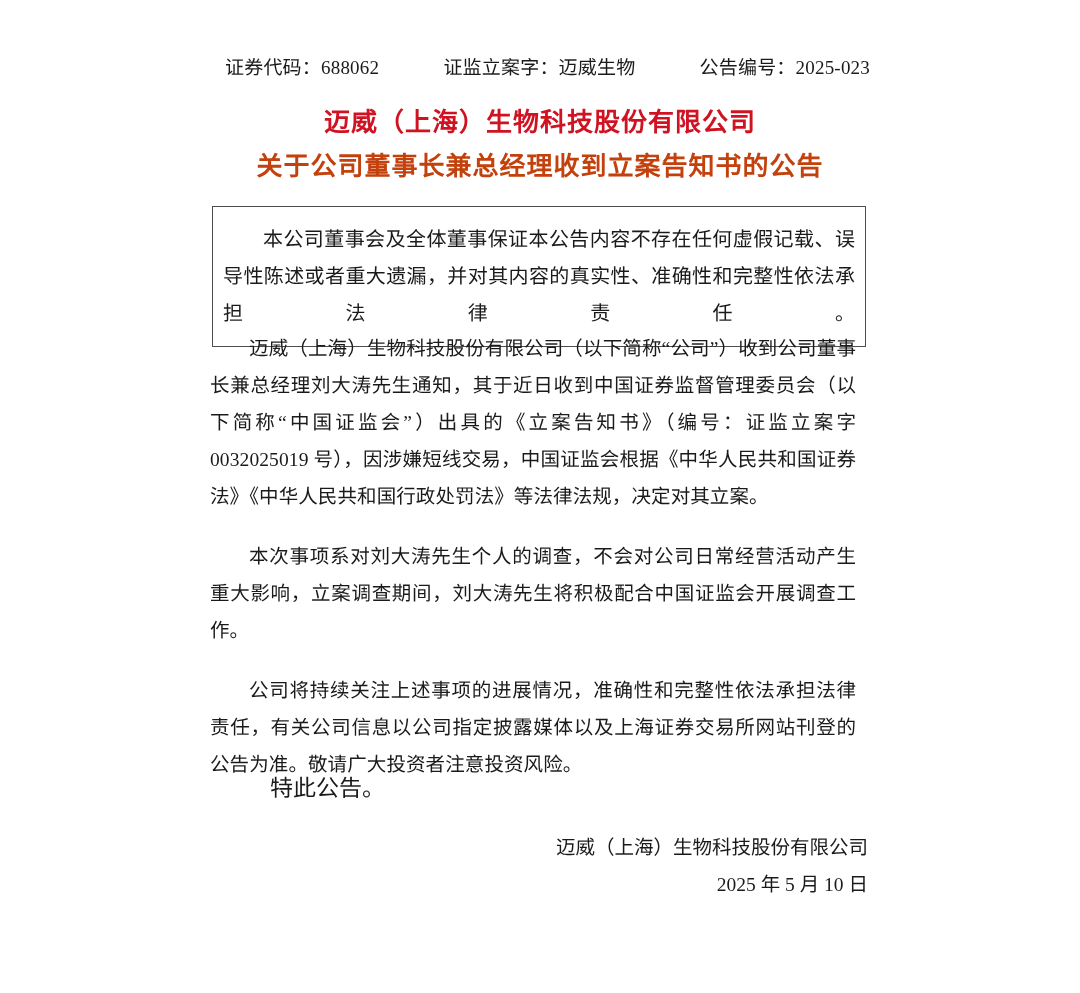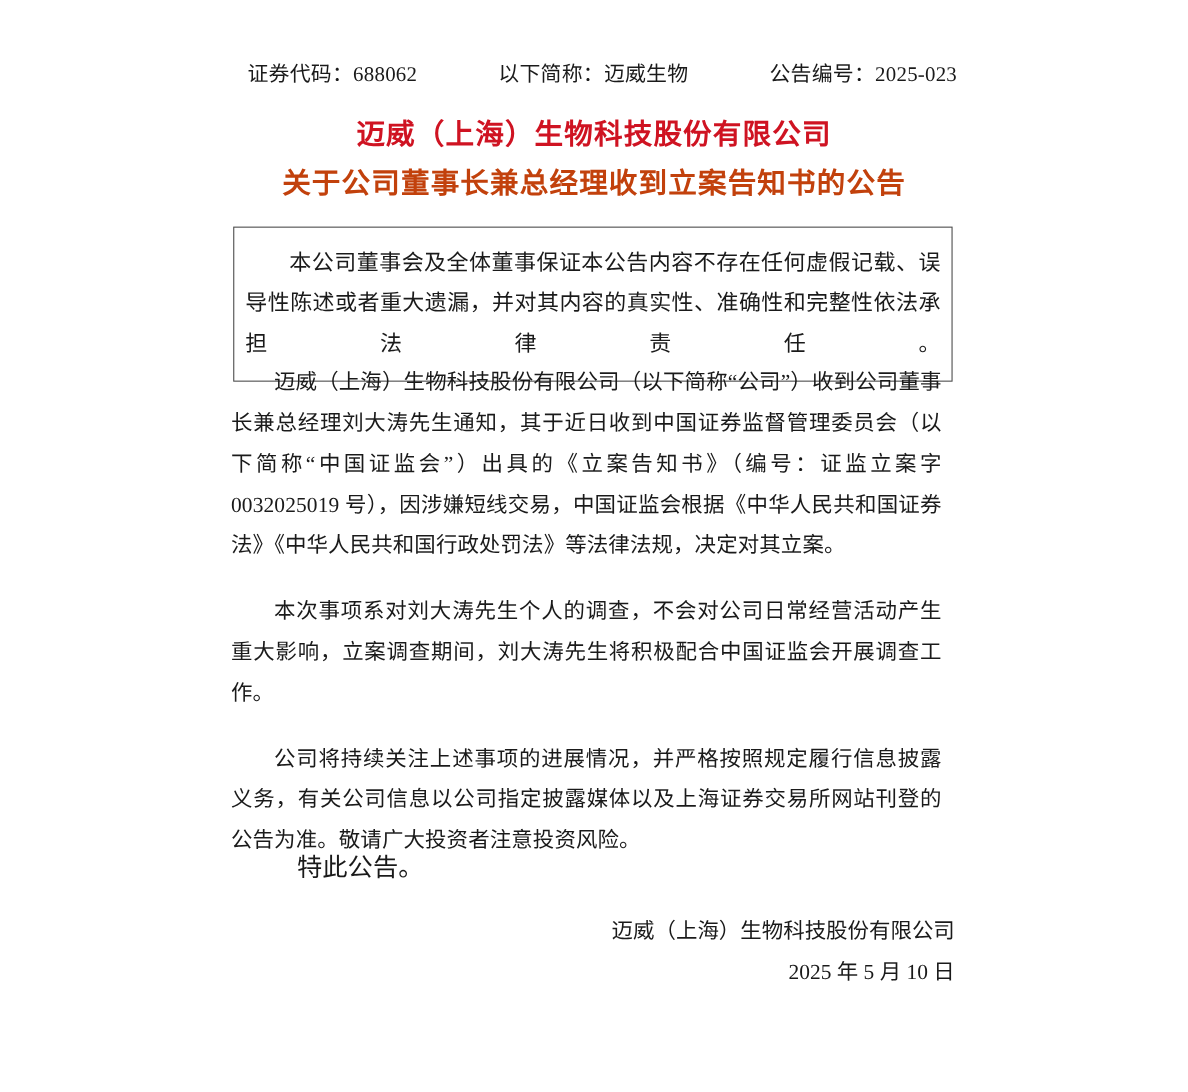--- a/index.html
+++ b/index.html
@@ -129,37 +129,37 @@
     padding-right: 2px;
   }
 </style>
 </head>
 <body>
 
 <div class="page">
 
   <div class="doc-header">
     <span class="hdr-item"><span class="lbl">证券代码：</span><span class="val">688062</span></span>
-    <span class="hdr-item"><span class="lbl">以下简称：</span><span class="val">迈威生物</span></span>
+    <span class="hdr-item"><span class="lbl">证监立案字：</span><span class="val">迈威生物</span></span>
     <span class="hdr-item"><span class="lbl">公告编号：</span><span class="val">2025-023</span></span>
   </div>
 
   <div class="title-block">
     <div class="title-line line1" style="color: rgb(207, 19, 34);">迈威（上海）生物科技股份有限公司</div>
     <div class="title-line line2" style="color: #c2410c;">关于公司董事长兼总经理收到立案告知书的公告</div>
   </div>
 
   <div class="disclaimer-box">
     <p class="disclaimer-text">本公司董事会及全体董事保证本公告内容不存在任何虚假记载、误导性陈述或者重大遗漏，并对其内容的真实性、准确性和完整性依法承担法律责任。</p>
   </div>
 
   <div class="body-block">
     <p class="para">迈威（上海）生物科技股份有限公司（以下简称“公司”）收到公司董事长兼总经理刘大涛先生通知，其于近日收到中国证券监督管理委员会（以下简称“中国证监会”）出具的《立案告知书》（编号：证监立案字 0032025019 号），因涉嫌短线交易，中国证监会根据《中华人民共和国证券法》《中华人民共和国行政处罚法》等法律法规，决定对其立案。</p>
     <p class="para">本次事项系对刘大涛先生个人的调查，不会对公司日常经营活动产生重大影响，立案调查期间，刘大涛先生将积极配合中国证监会开展调查工作。</p>
-    <p class="para">公司将持续关注上述事项的进展情况，并严格按照规定履行信息披露义务，有关公司信息以公司指定披露媒体以及上海证券交易所网站刊登的公告为准。敬请广大投资者注意投资风险。</p>
+    <p class="para">公司将持续关注上述事项的进展情况，准确性和完整性依法承担法律责任，有关公司信息以公司指定披露媒体以及上海证券交易所网站刊登的公告为准。敬请广大投资者注意投资风险。</p>
   </div>
 
   <div class="closing">
     <p class="closing-note">特此公告。</p>
     <div class="signature">
       <div>迈威（上海）生物科技股份有限公司</div>
       <div>2025 年 5 月 10 日</div>
     </div>
   </div>
 

